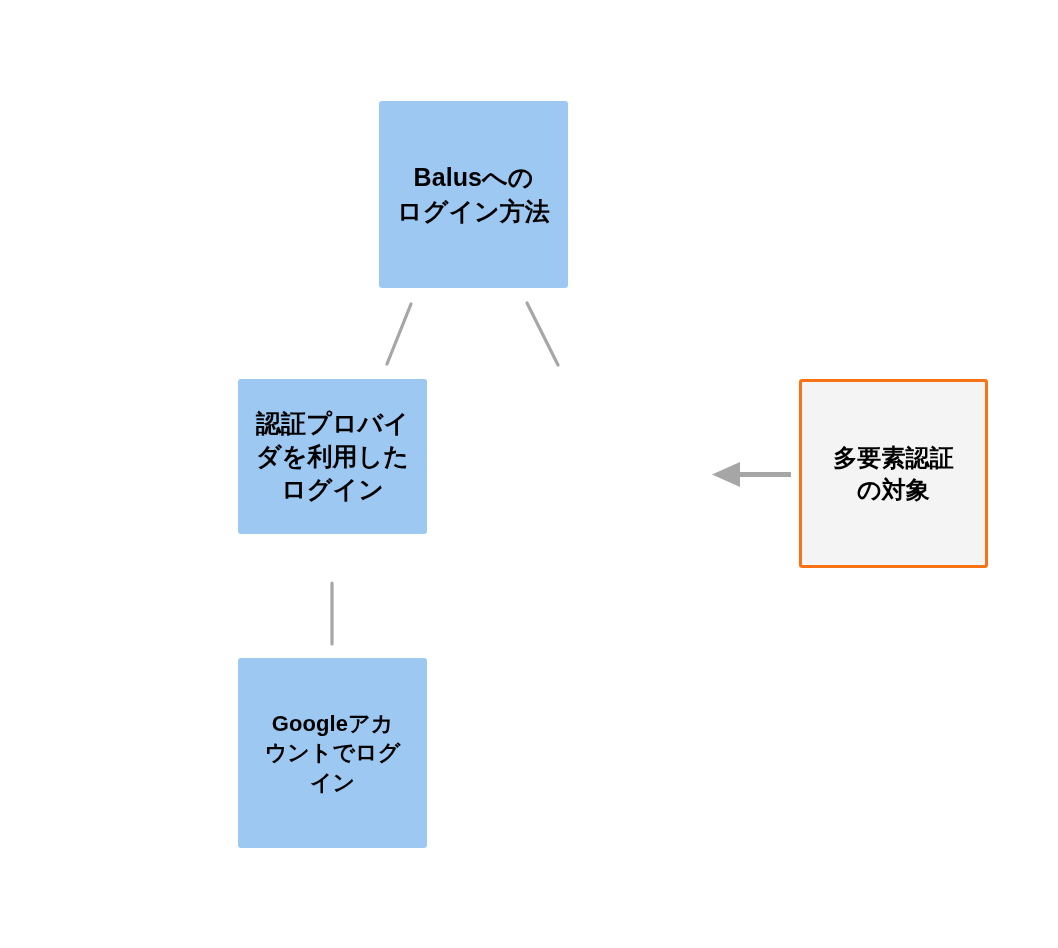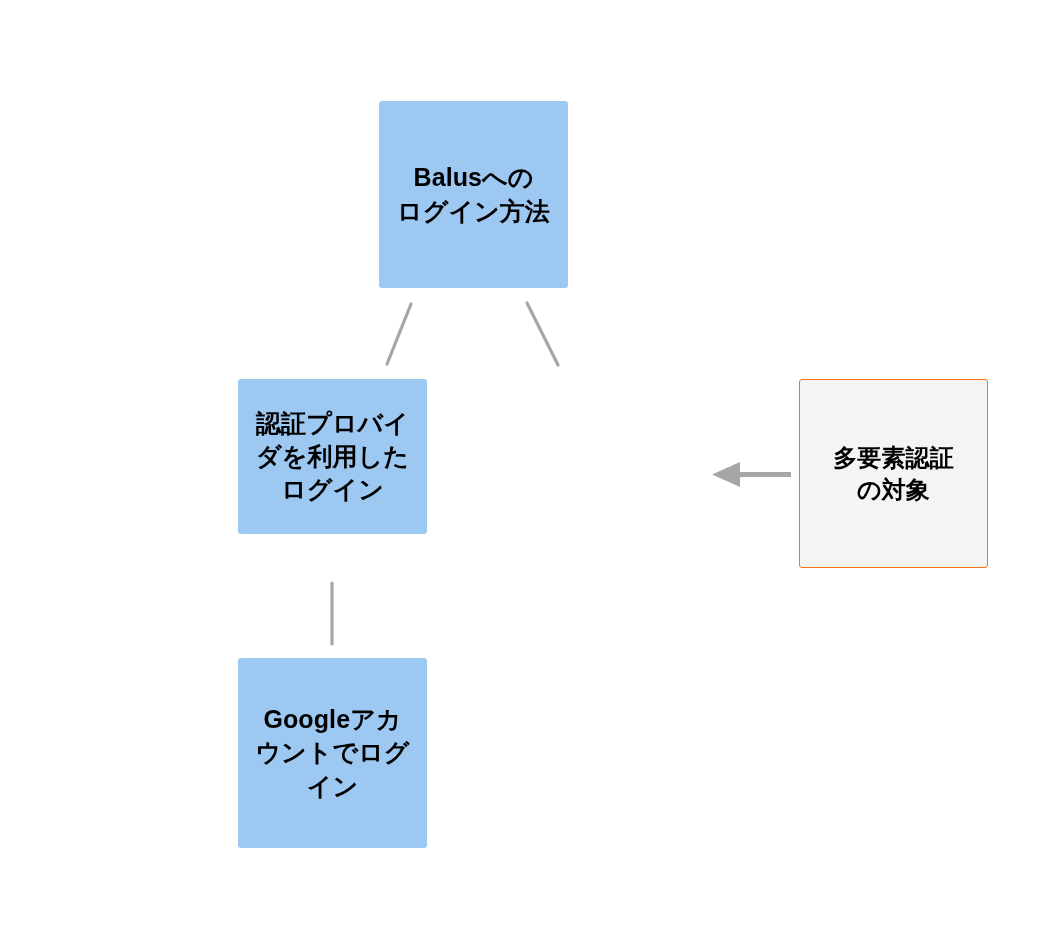--- a/index.html
+++ b/index.html
@@ -37,34 +37,34 @@
     font-weight: bold;
     line-height: 1.33;
     letter-spacing: 0.1px;
     -webkit-font-smoothing: antialiased;
   }
   .node.fill-blue {
     background: #9dc8f2;
   }
   .node.fill-gray {
     background: #f4f4f4;
-    border: 1px solid #f97316;
+    border: 3px solid #f97316;
   }
   .node-label {
     display: block;
     width: 100%;
     white-space: pre-line;
     padding: 0 1px;
   }
   
   #node-root        { left: 379px; top: 101px;  width: 189px; height: 187px; font-size: 25px; }
   #node-provider    { left: 238px; top: 379px;  width: 189px; height: 155px; font-size: 25px; }
   #node-emailpass   { left: 519px; top: 379px;  width: 189px; height: 189px; font-size: 25px; }
   #node-mfa         { left: 799px; top: 379px;  width: 189px; height: 189px; font-size: 24px; }
-  #node-google      { left: 238px; top: 658px;  width: 189px; height: 190px; font-size: 25px; }
+  #node-google      { left: 238px; top: 658px;  width: 189px; height: 190px; font-size: 22px; }
   #node-emailpass .node-label { margin: 0 -4px; }
 </style>
 </head>
 <body>
 
 <div id="canvas">
 
   <svg class="edge-layer" viewBox="0 0 1058 948" width="1058" height="948" aria-hidden="true">
 
     <line x1="411" y1="304" x2="387" y2="364" stroke="#a6a6a6" stroke-width="3.2" stroke-linecap="round"></line>

